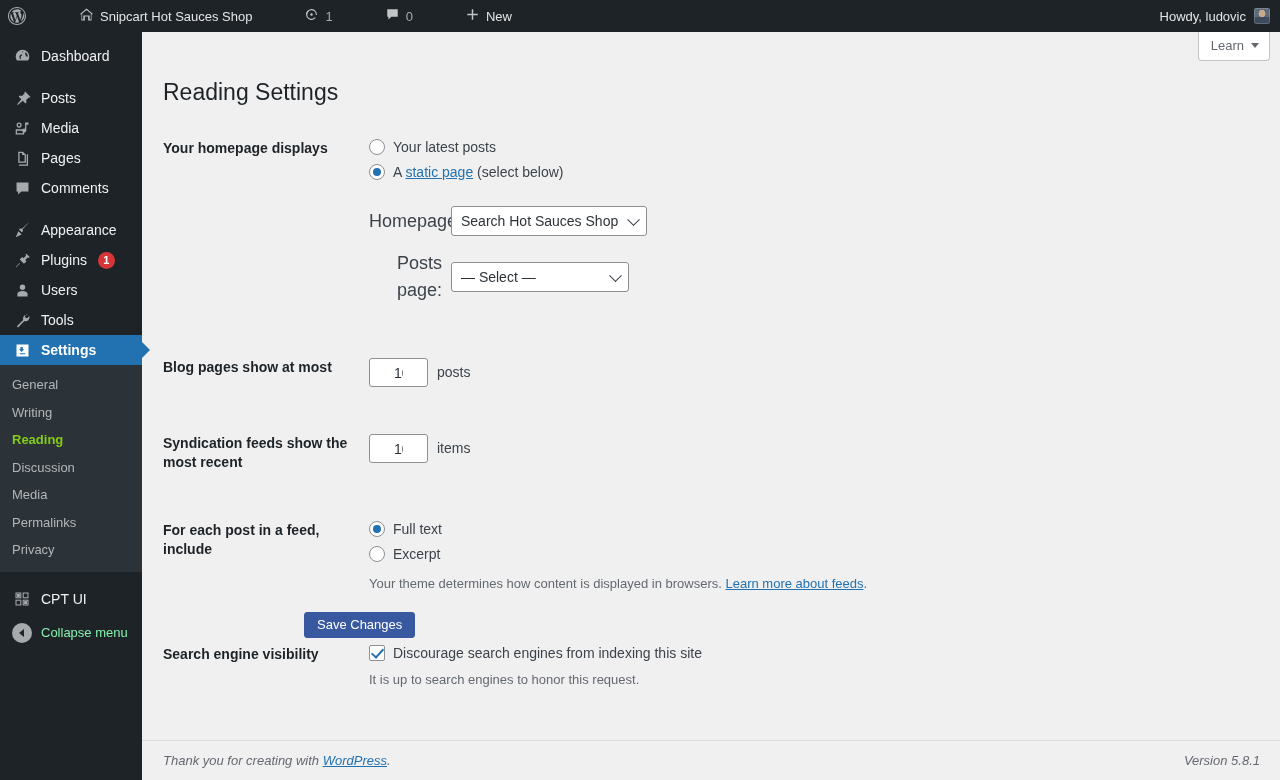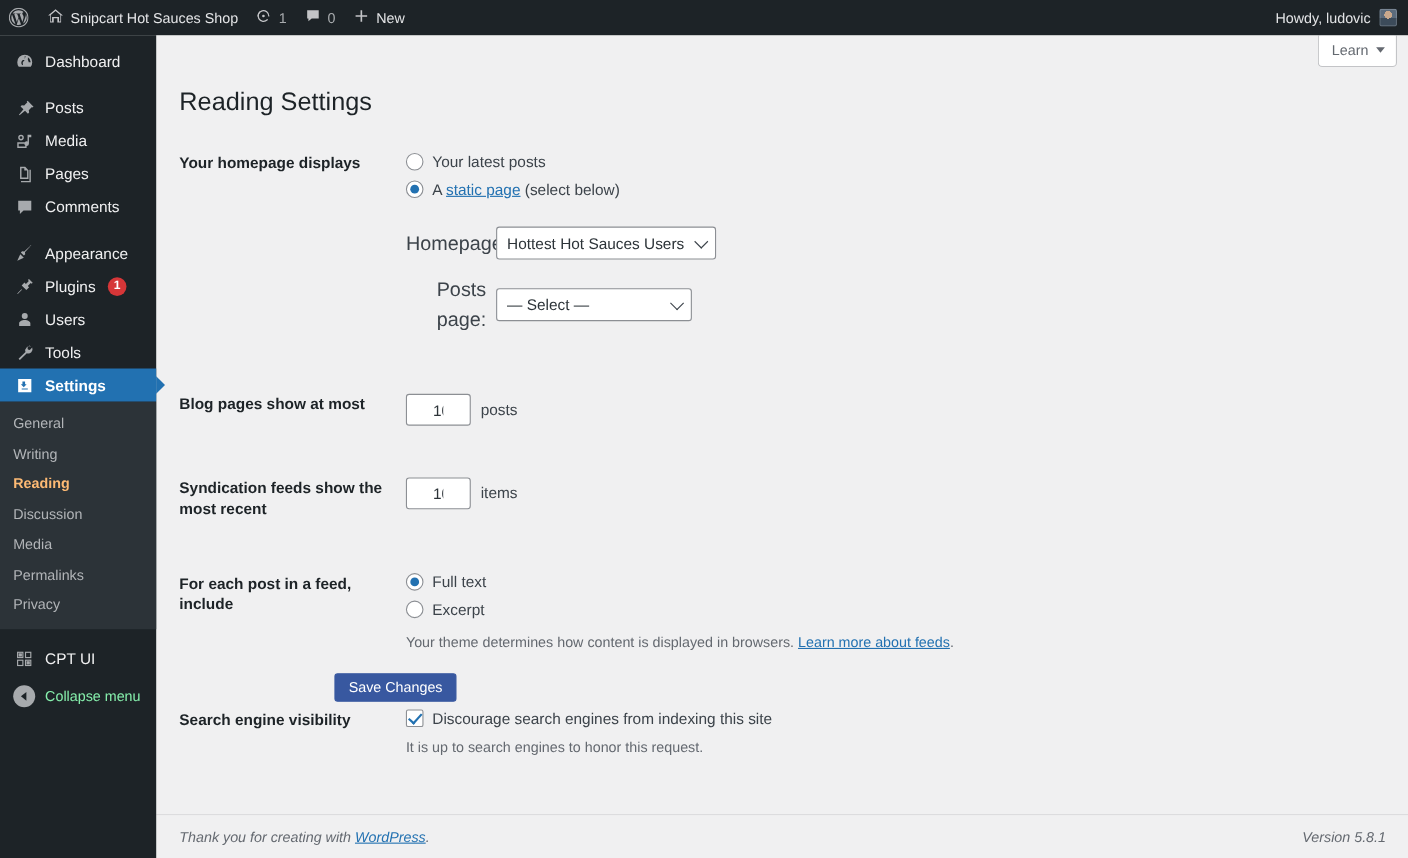--- a/index.html
+++ b/index.html
@@ -15,20 +15,21 @@
 
   
   #adminbar {
     position: absolute; top: 0; left: 0;
     width: 1280px; height: 32px;
     background: #1d2327;
     color: #c3c4c7;
     font-size: 13px;
     display: flex; align-items: center;
     z-index: 50;
+    gap: 36px;
   }
   .ab-item {
     display: flex; align-items: center;
     height: 32px; padding: 0 8px;
     color: #c3c4c7; text-decoration: none;
     gap: 6px;
   }
   .ab-logo { padding: 0 9px 0 8px; }
   .ab-logo svg { display: block; }
   .ab-text { white-space: nowrap; color: #e3e4e6; }
@@ -92,21 +93,21 @@
   }
   .submenu a {
     display: block;
     padding: 5px 0 5px 12px;
     font-size: 13px;
     color: #b2b5b8;
     text-decoration: none;
     line-height: 1.35;
   }
   .submenu a.current {
-    color: #fdba74;
+    color: #84cc16;
     font-weight: 700;
   }
   .badge {
     display: inline-flex; align-items: center; justify-content: center;
     min-width: 17px; height: 17px;
     padding: 0 5px;
     border-radius: 9px;
     background: #d63638;
     color: #fff;
     font-size: 11px; font-weight: 600;
@@ -507,21 +508,21 @@
         </div>
         <div class="choice">
           <span class="radio checked"></span>
           <span class="choice-label"><span>A </span><a class="link">static page</a><span> (select below)</span></span>
         </div>
 
         <div style="margin-top:26px;">
           <div class="select-row">
             <span class="select-caption">Homepage:</span>
             <span class="wp-select sel-w1">
-              <span>Hottest Hot Sauces Users</span>
+              <span>Search Hot Sauces Shop</span>
               <span class="chev"></span>
             </span>
           </div>
           <div class="select-row">
             <span class="select-caption">Posts page:</span>
             <span class="wp-select sel-w2">
               <span>— Select —</span>
               <span class="chev"></span>
             </span>
           </div>

